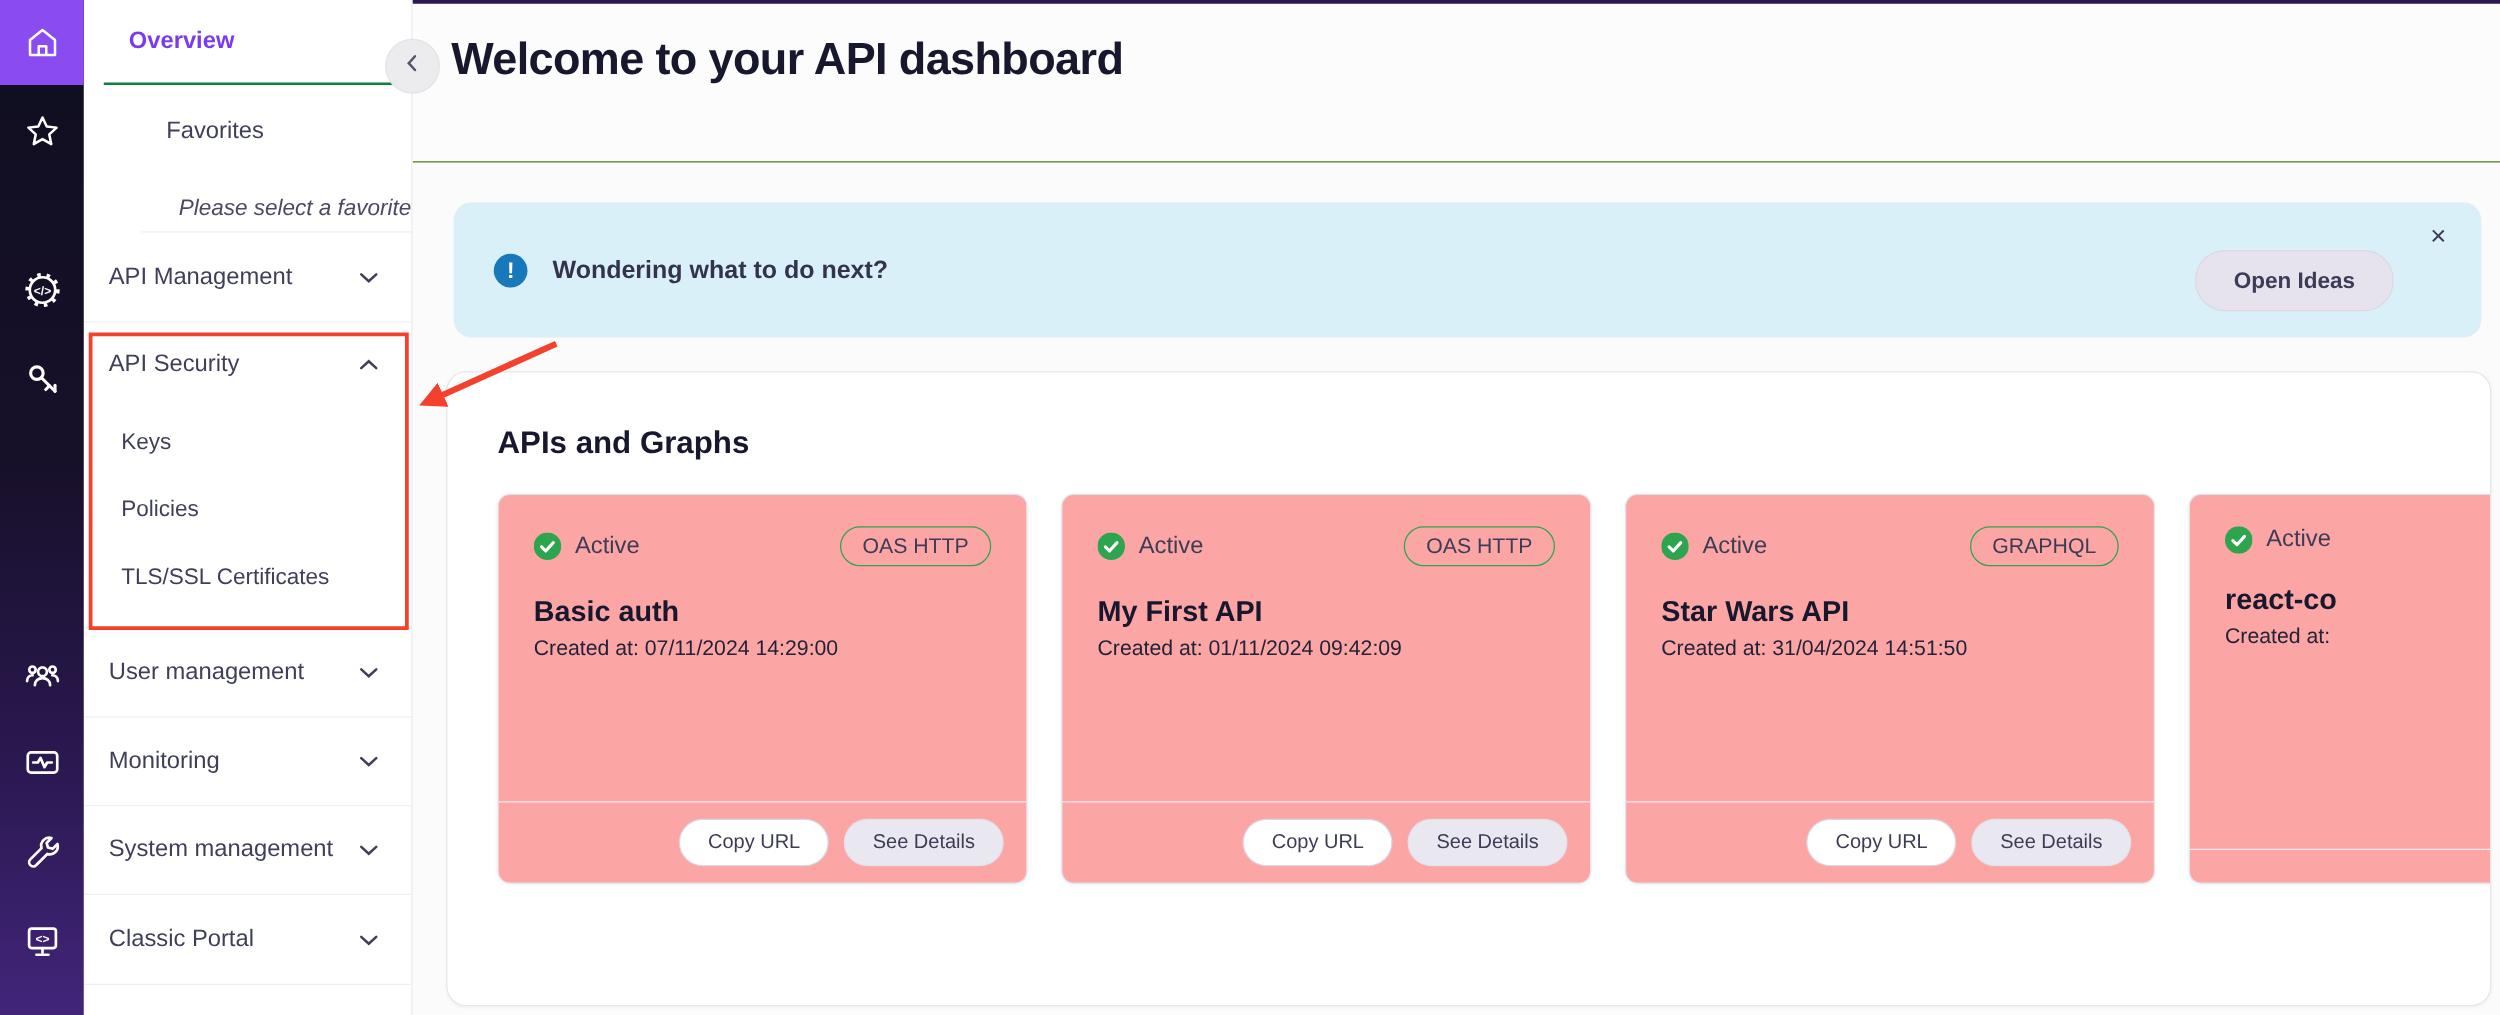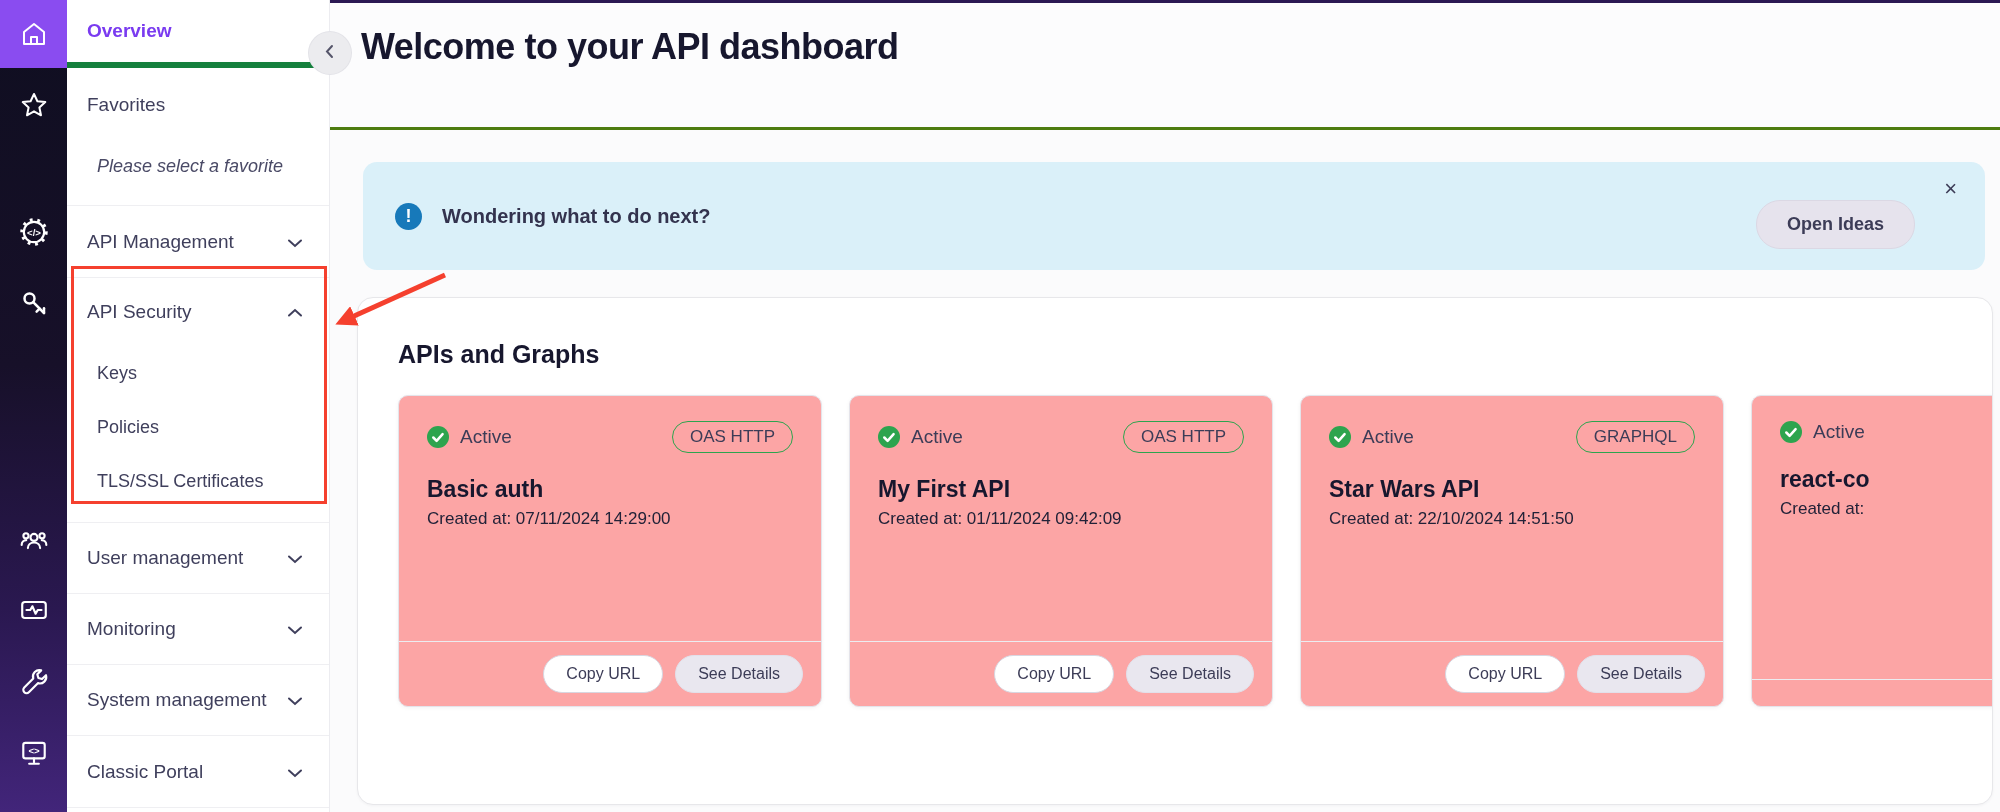--- a/index.html
+++ b/index.html
@@ -27,23 +27,23 @@
   
   .sidebar {
     position:absolute; left:67px; top:0; width:263px; height:812px;
     background:#ffffff; border-right:1px solid #ececf0; z-index:3;
   }
   .srow {
     display:flex; align-items:center; justify-content:space-between;
     padding:0 26px 0 20px; font-size:19px; color:#3f3f5c; cursor:pointer;
   }
   .srow-label { white-space:nowrap; }
-  .row-overview { height:68px; border-bottom:6px solid #15803d; }
+  .row-overview { height:68px; border-bottom:2px solid #15803d;margin-left:16px; }
   .row-overview .srow-label { color:#7a3bf0; font-weight:bold; }
-  .fav-block { border-bottom:1px solid #efeff2; padding-bottom:28px; }
+  .fav-block { border-bottom:1px solid #efeff2; padding-bottom:8px;margin-left:46px; }
   .row-favorites { height:74px; }
   .fav-placeholder {
     font-style:italic; font-size:18px; color:#4a4a66;
     padding:14px 0 0 30px; white-space:nowrap;
   }
   .row-section { height:72px; border-bottom:1px solid #efeff2; }
   .sec-security { border-bottom:1px solid #efeff2; padding-bottom:14px; }
   .row-security-head { height:68px; border-bottom:none; }
   .child-row {
     height:54px; display:flex; align-items:center; padding-left:30px;
@@ -53,21 +53,21 @@
   
   .collapse-btn {
     position:absolute; left:309px; top:32px; width:42px; height:42px;
     border-radius:50%; background:#ececef; display:flex; align-items:center;
     justify-content:center; z-index:7; cursor:pointer; box-shadow:0 0 0 1px #e3e3e8;
   }
   
   .main { position:absolute; left:330px; top:0; width:1670px; height:812px; }
   .top-strip { position:absolute; left:-30px; top:0; width:1700px; height:3px; background:#2b1853; }
   .page-header {
-    height:130px; border-bottom:3px solid #4d7c0f; padding:26px 0 0 31px;
+    height:130px; border-bottom:1px solid #4d7c0f; padding:26px 0 0 31px;
     background:#fcfcfd;
   }
   .page-title { font-size:36px; font-weight:bold; color:#17172e; letter-spacing:-0.5px; }
   
   .banner {
     position:relative; margin:32px 15px 0 33px; height:108px;
     background:#daf0f9; border-radius:14px;
     display:flex; align-items:center; padding:0 24px 0 32px;
   }
   .info-icon {
@@ -348,21 +348,21 @@
             <div class="status">
               <svg width="22" height="22" viewBox="0 0 22 22">
                 <circle cx="11" cy="11" r="11" fill="#2da44e"></circle>
                 <polyline points="6.3,11.5 9.6,14.8 15.6,8.1" fill="none" stroke="#fff" stroke-width="2.5" stroke-linecap="round" stroke-linejoin="round"></polyline>
               </svg>
               <span>Active</span>
             </div>
             <span class="badge">GRAPHQL</span>
           </div>
           <div class="card-title">Star Wars API</div>
-          <div class="card-created">Created at: 22/10/2024 14:51:50</div>
+          <div class="card-created">Created at: 31/04/2024 14:51:50</div>
         </div>
         <div class="card-footer">
           <button class="btn">Copy URL</button>
           <button class="btn filled">See Details</button>
         </div>
       </div>
 
       <div class="api-card">
         <div class="card-body">
           <div class="status-row">

